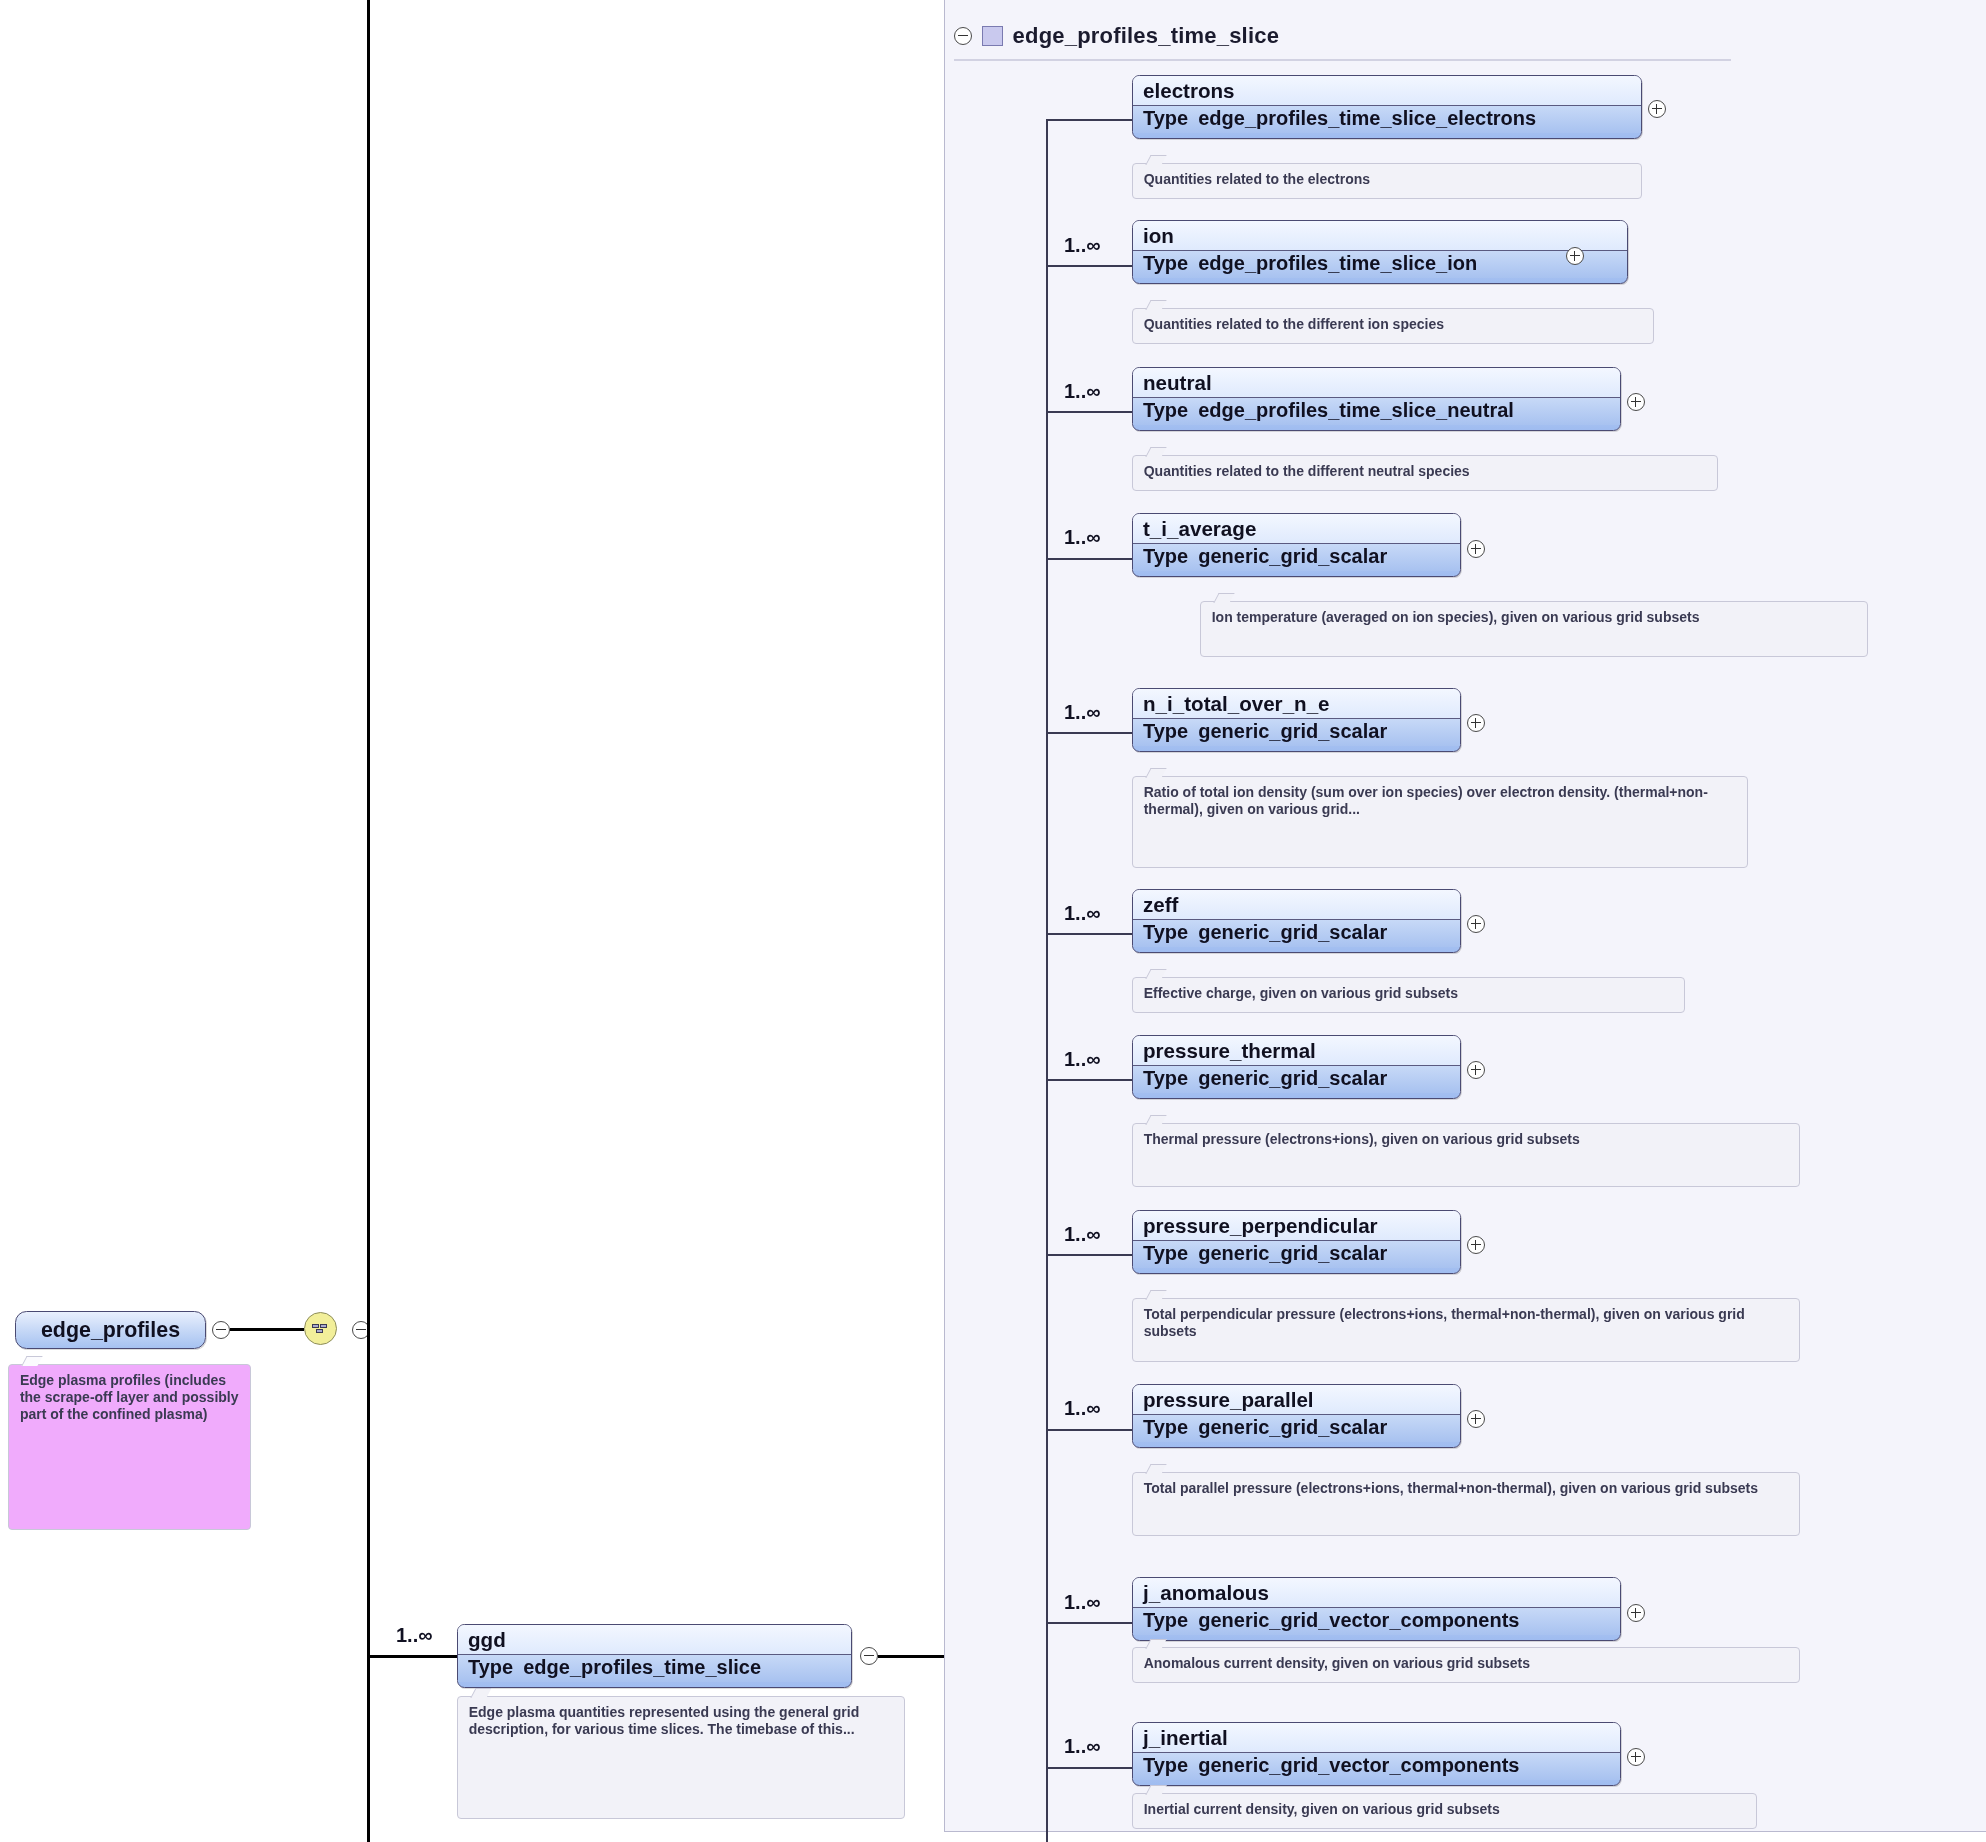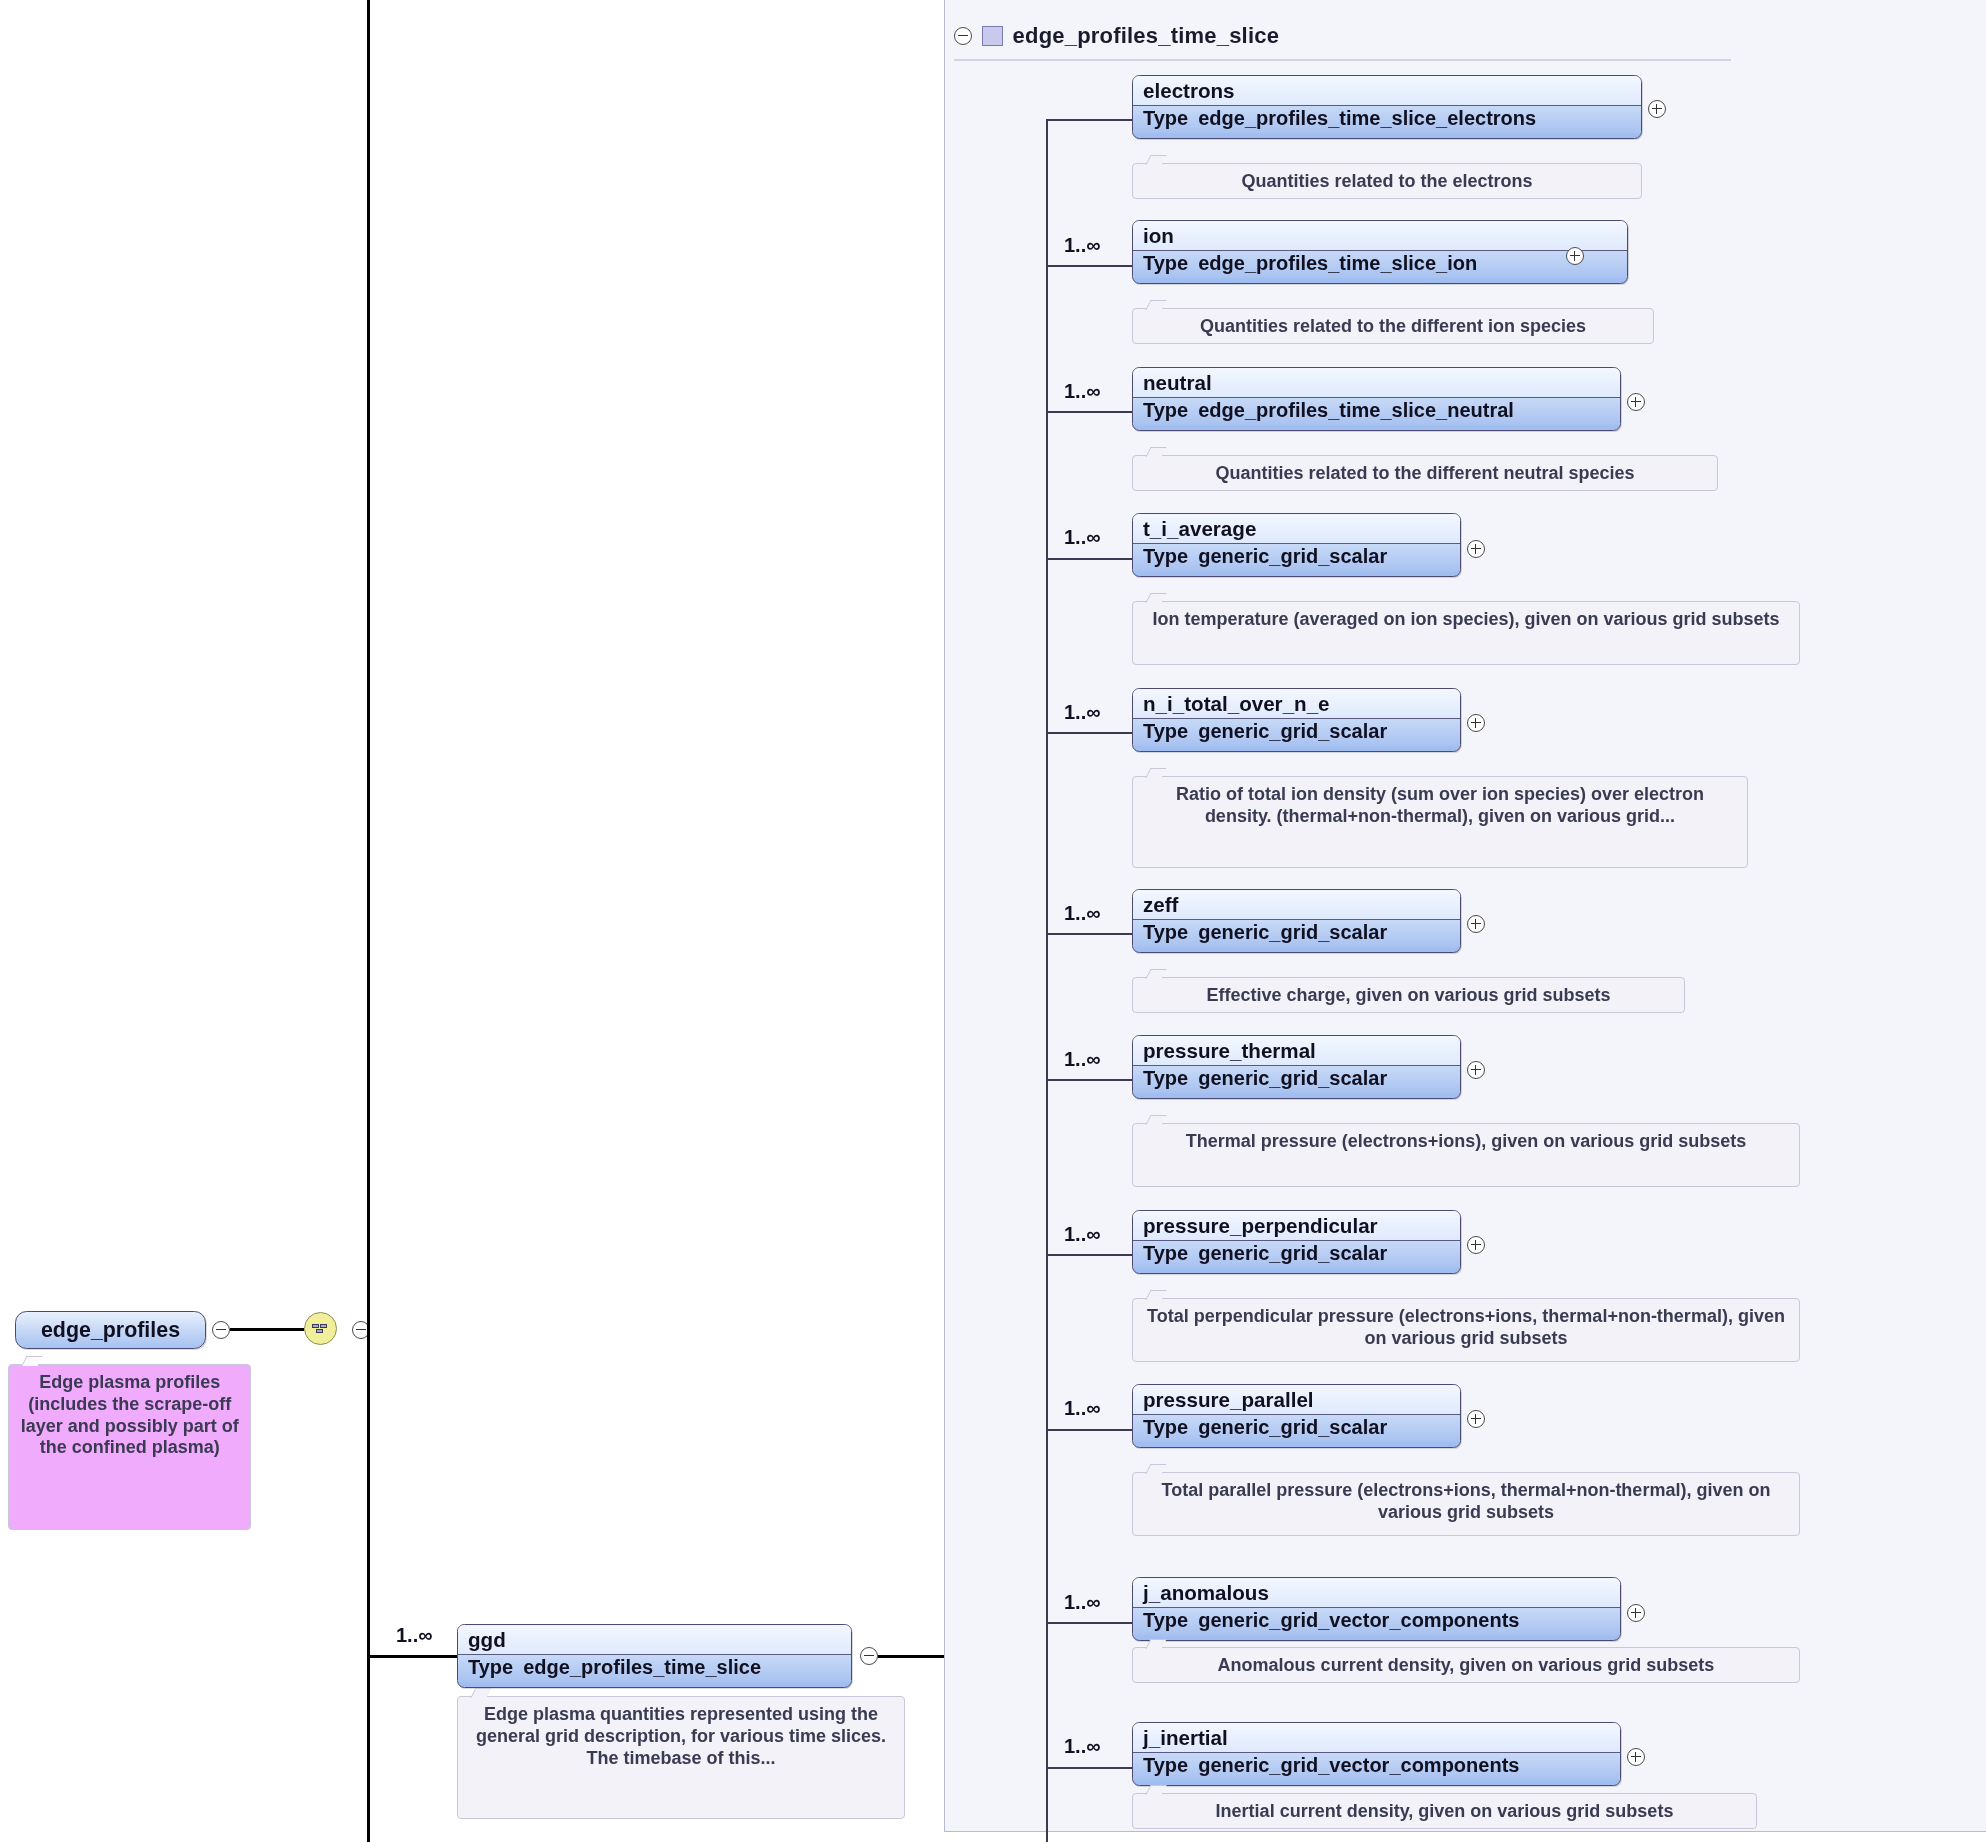--- a/index.html
+++ b/index.html
@@ -189,25 +189,24 @@
   }
 
   
   .note {
     position: absolute;
     border: 1.6px solid #c8c8d8;
     border-radius: 4px;
     background: #f2f2f8;
     box-sizing: border-box;
     padding: 6.6px 10.7px;
-    font-size: 18px;
+    font-size: 14px;
     font-weight: bold;
     color: #3a3a52;
     line-height: 1.22;
-    text-align: center;
   }
   .note.white {
     background: #f0abfc;
     border-color: #c8c8d8;
   }
   .note .tail {
     position: absolute;
     top: -9px;
     left: 15px;
     width: 15px;
@@ -344,21 +343,21 @@
 <div class="hline-thin" style="left:1046px; top:558px; width:86px;"></div>
 <div class="occ" style="left:1064px; top:526px;">1..∞</div>
 <div class="elbox two" style="left:1132px; top:513px; width:329px; height:64px;">
   <div class="name">t_i_average</div>
   <div class="typerow">
     <span class="tlabel">Type</span>
     <span class="tval">generic_grid_scalar</span>
   </div>
 </div>
 <div class="circ circ-abs plus" style="left:1467px; top:540px;"></div>
-<div class="note" style="left:1132px; top:601px; width:668px; height:64px;">
+<div class="note" style="left:1200px; top:601px; width:668px; height:56px;">
   <div class="tail"></div>
   <span>Ion temperature (averaged on ion species), given on various grid subsets</span>
 </div>
 
 <div class="hline-thin" style="left:1046px; top:732px; width:86px;"></div>
 <div class="occ" style="left:1064px; top:701px;">1..∞</div>
 <div class="elbox two" style="left:1132px; top:688px; width:329px; height:64px;">
   <div class="name">n_i_total_over_n_e</div>
   <div class="typerow">
     <span class="tlabel">Type</span>

